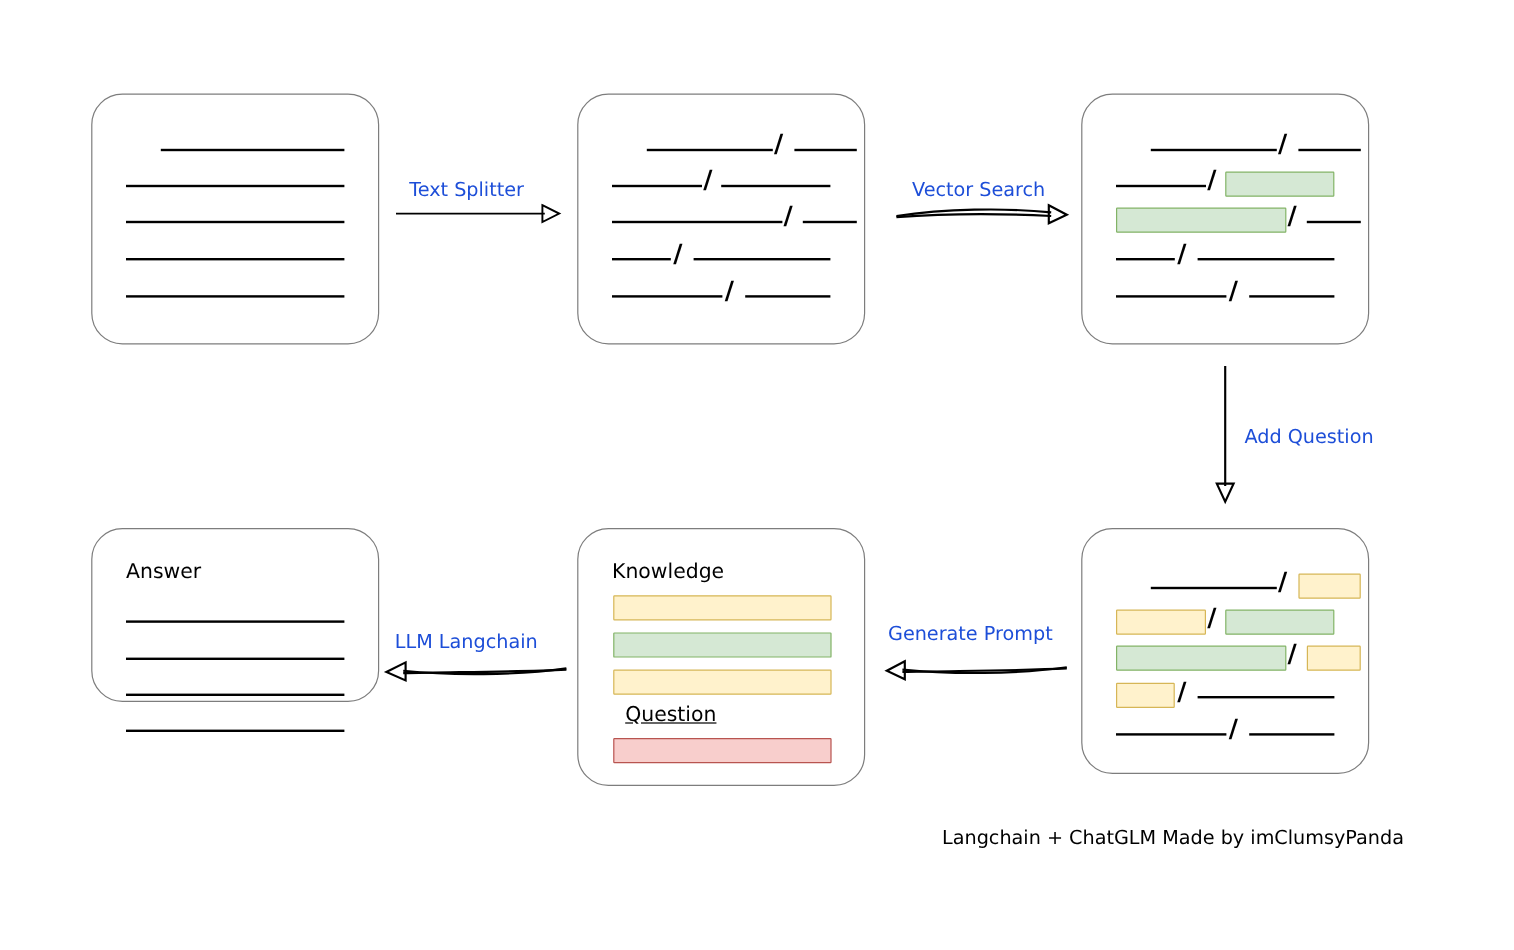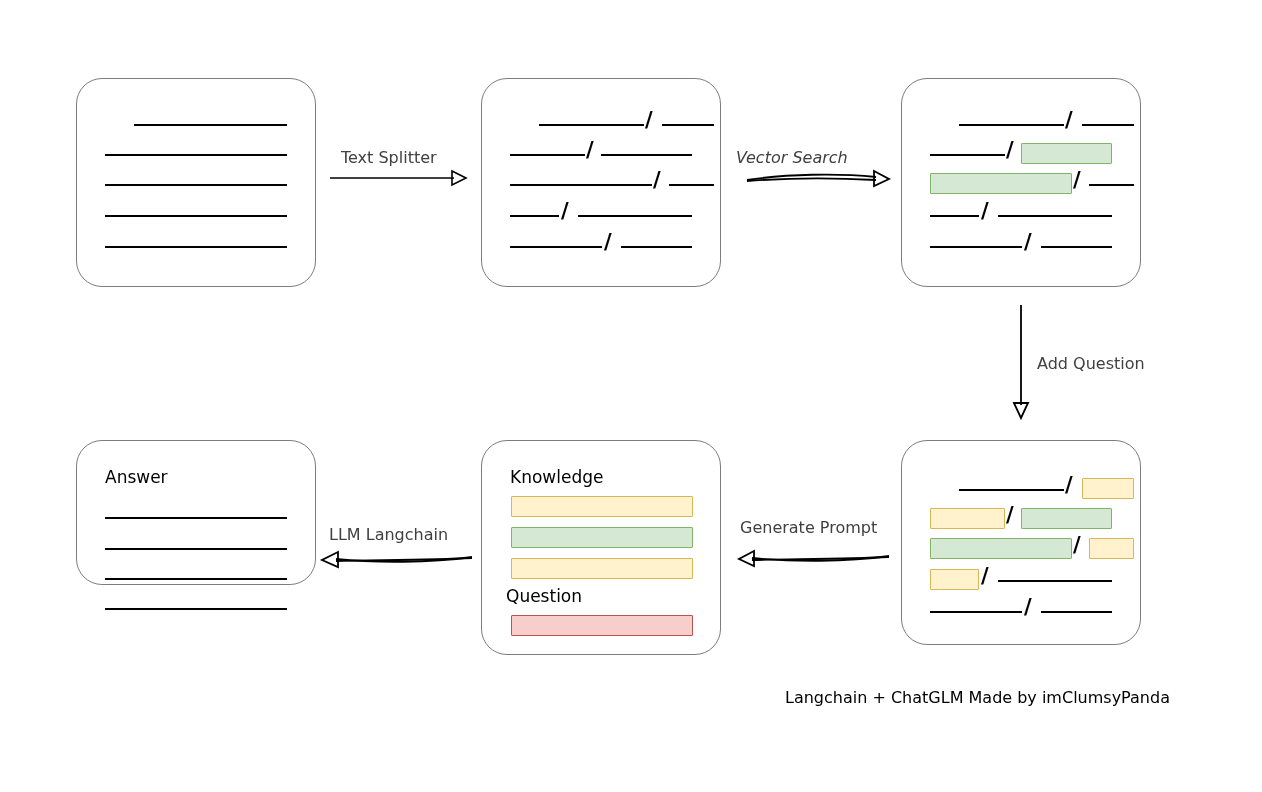--- a/index.html
+++ b/index.html
@@ -61,21 +61,21 @@
     position: absolute;
     font-family: "DejaVu Sans", sans-serif;
     font-size: 17px;
     color: #000;
     white-space: nowrap;
   }
   .edge-label {
     position: absolute;
     font-family: "DejaVu Sans", sans-serif;
     font-size: 16px;
-    color: #404040;
+    color: #1d4ed8;
     white-space: nowrap;
   }
   .footer-text {
     position: absolute;
     font-family: "DejaVu Sans", sans-serif;
     font-size: 16px;
     color: #000;
     white-space: nowrap;
   }
   svg.edge {
@@ -172,41 +172,41 @@
       <div class="slash" style="left:122px; top:170px;">/</div>
       <div class="hline" style="left:139px; top:170px; width:71px;"></div>
     </div>
   </div>
 
   <div class="node" style="left:481px; top:440px; width:240px; height:215px;">
     <div class="node-title" style="left:28px; top:26px;">Knowledge</div>
     <div class="chip yellow" style="left:29px; top:55px; width:182px;"></div>
     <div class="chip green" style="left:29px; top:86px; width:182px;"></div>
     <div class="chip yellow" style="left:29px; top:117px; width:182px;"></div>
-    <div class="node-title" style="left:24px; top:145px;">Question</div>
+    <div class="node-title" style="left:39px; top:145px;text-decoration:underline;">Question</div>
     <div class="chip red" style="left:29px; top:174px; width:182px;"></div>
   </div>
 
   <div class="node" style="left:76px; top:440px; width:240px; height:145px;">
     <div class="node-title" style="left:28px; top:26px;">Answer</div>
     <div class="doc-lines">
       <div class="hline" style="left:28px; top:76px; width:182px;"></div>
       <div class="hline" style="left:28px; top:107px; width:182px;"></div>
       <div class="hline" style="left:28px; top:137px; width:182px;"></div>
       <div class="hline" style="left:28px; top:167px; width:182px;"></div>
     </div>
   </div>
 
   <div class="edge-label" style="left:341px; top:148px;">Text Splitter</div>
   <svg class="edge" style="left:330px; top:168px;" width="140" height="20" viewBox="0 0 140 20">
     <path d="M0,10 L124,10" stroke="#000" stroke-width="1.6" fill="none"></path>
     <path d="M122,3 L136,10 L122,17 Z" stroke="#000" stroke-width="1.6" fill="none"></path>
   </svg>
 
-  <div class="edge-label" style="left:736px; top:148px;font-style:italic;">Vector Search</div>
+  <div class="edge-label" style="left:760px; top:148px;">Vector Search</div>
   <svg class="edge" style="left:747px; top:168px;" width="145" height="22" viewBox="0 0 145 22">
     <path d="M0,12 C40,6 90,5 129,9" stroke="#000" stroke-width="1.8" fill="none"></path>
     <path d="M0,13 C40,10 90,10 129,12" stroke="#000" stroke-width="1.8" fill="none"></path>
     <path d="M127,3 L142,11 L127,18 Z" stroke="#000" stroke-width="1.8" fill="none"></path>
   </svg>
 
   <div class="edge-label" style="left:1037px; top:354px;">Add Question</div>
   <svg class="edge" style="left:1010px; top:305px;" width="24" height="115" viewBox="0 0 24 115">
     <path d="M11,0 L11,100" stroke="#000" stroke-width="1.8" fill="none"></path>
     <path d="M4,98 L11,113 L18,98 Z" stroke="#000" stroke-width="1.8" fill="none"></path>

